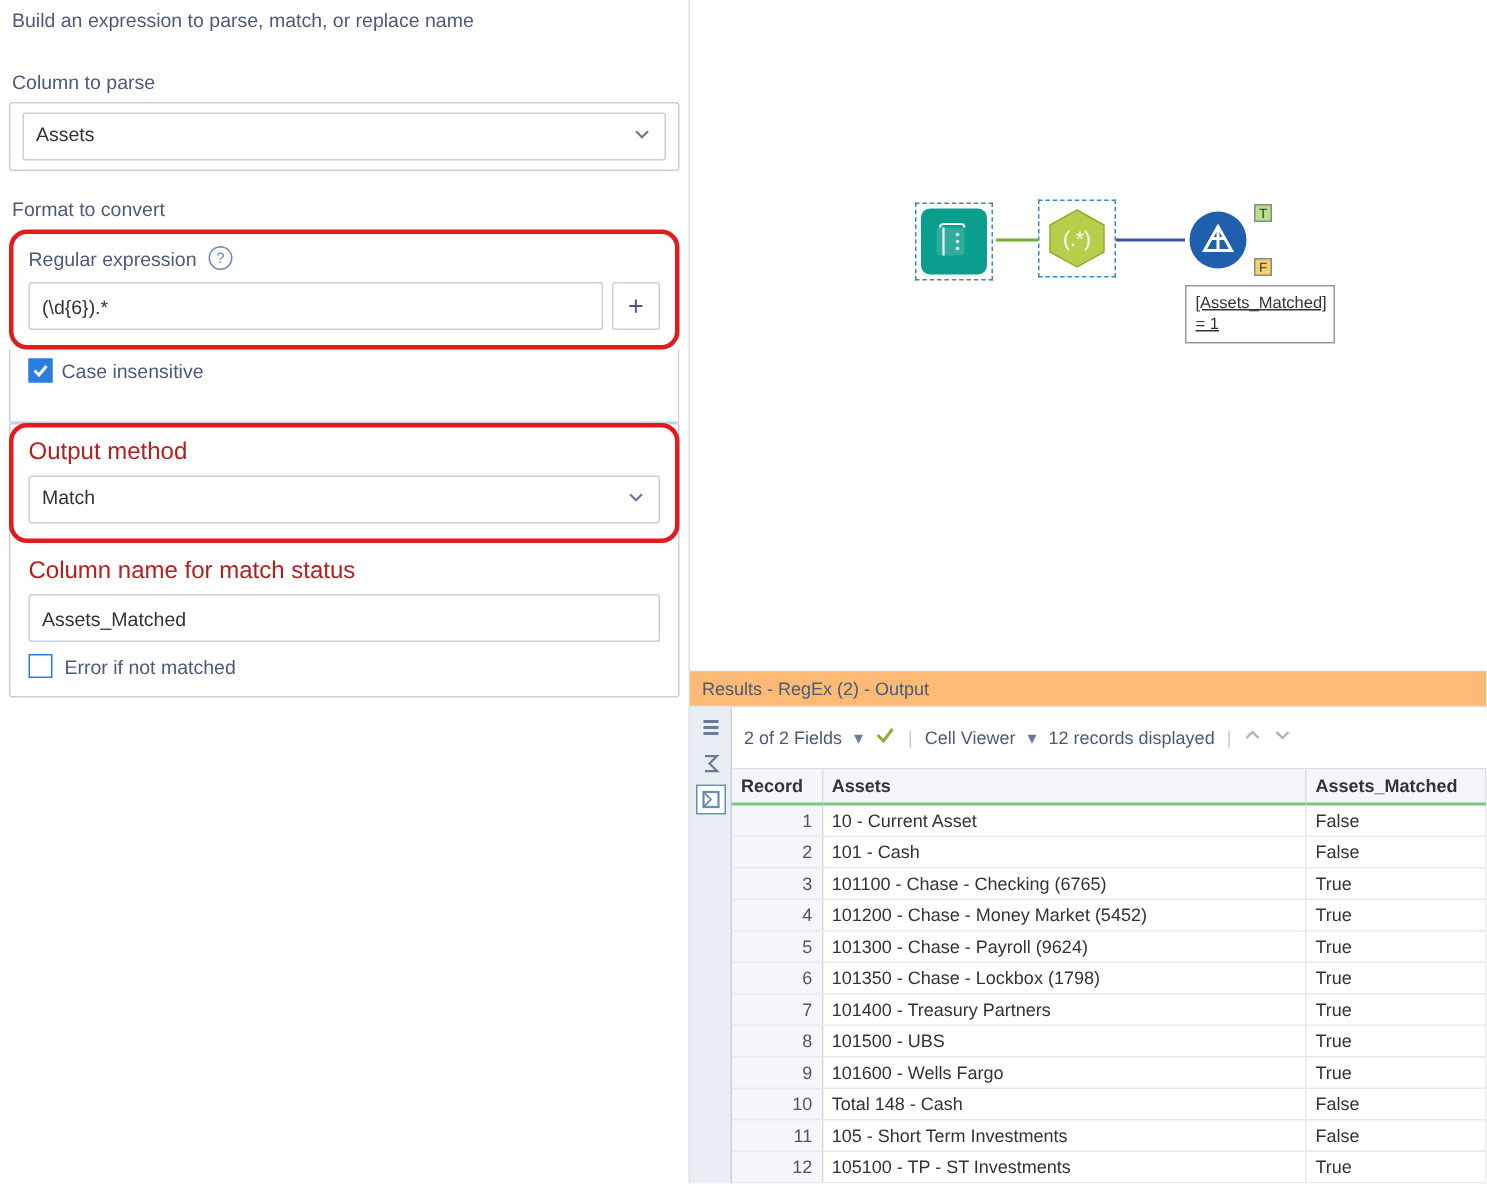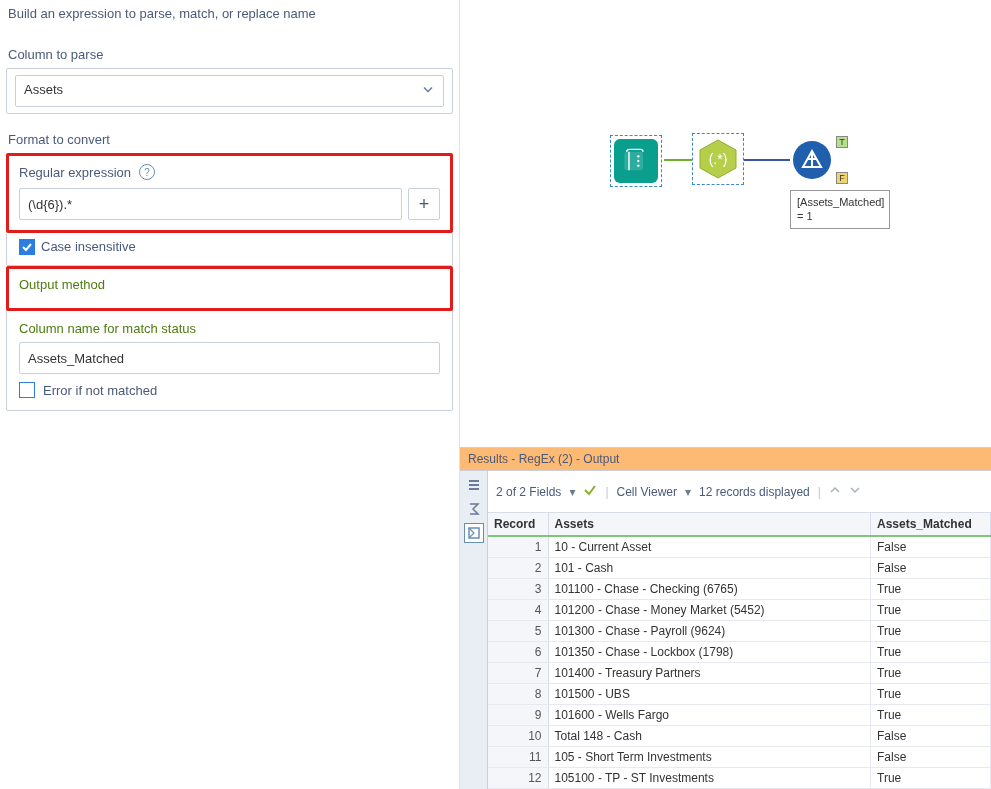--- a/index.html
+++ b/index.html
@@ -6,54 +6,54 @@
 body { font-family: "Segoe UI", Arial, sans-serif; font-size: 13px; color: #333; background: #fff; width: 991px; height: 789px; overflow: hidden; }
 
 .app { display: flex; width: 991px; height: 789px; }
 
 
 .left { width: 460px; border-right: 1px solid #e0e0e0; padding: 6px 6px 6px 6px; overflow: hidden; }
 .desc { color: #4a5a7a; font-size: 13px; margin-bottom: 26px; padding-left: 2px; }
 .section-hdr { color: #4a5a7a; font-size: 13px; margin-bottom: 6px; font-weight: 400; padding-left: 2px; }
 
 .field-box { border: 1px solid #c8d0dc; border-radius: 2px; padding: 10px 12px 12px 12px; margin-bottom: 18px; background: #fff; }
-.field-label { color: #4d7c0f; font-size: 13px; margin-bottom: 6px; }
+.field-label { color: #b91c1c; font-size: 16px; margin-bottom: 6px; }
 .select { position: relative; }
 .select-control, .text-control { width: 100%; border: 1px solid #c8d0dc; border-radius: 2px; padding: 6px 8px; font-size: 13px; color: #333; background: #fff; height: 32px; }
 .select-caret { position: absolute; right: 10px; top: 50%; transform: translateY(-50%); pointer-events: none; color: #6a7a99; }
 
-.highlight-red { border: 3px solid #e21b1b; border-radius: 2px; padding: 8px 10px 10px 10px; margin-bottom: 6px; background: #fff; }
+.highlight-red { border: 3px solid #e21b1b; border-radius: 12px; padding: 8px 10px 10px 10px; margin-bottom: 6px; background: #fff; }
 .regex-row { display: flex; gap: 6px; align-items: stretch; }
 .regex-row .text-control { flex: 1; }
 .plus-btn { width: 32px; height: 32px; border: 1px solid #c8d0dc; border-radius: 2px; background: #fff; display: flex; align-items: center; justify-content: center; color: #4a5a7a; font-size: 18px; cursor: pointer; }
 .label-with-help { display: flex; align-items: center; gap: 8px; margin-bottom: 8px; }
 .help-icon { width: 16px; height: 16px; border: 1px solid #6a8db8; border-radius: 50%; color: #6a8db8; font-size: 10px; display: inline-flex; align-items: center; justify-content: center; }
 
-.chk-row { display: flex; align-items: flex-start; gap: 6px; margin-top: 6px; padding: 6px 12px 10px 12px; border: 1px solid #c8d0dc; border-top: none; border-radius: 0 0 2px 2px; }
+.chk-row { display: flex; align-items: flex-end; gap: 6px; margin-top: 6px; padding: 6px 12px 26px 12px; border: 1px solid #c8d0dc; border-top: none; border-radius: 0 0 2px 2px; }
 .chk { width: 16px; height: 16px; border: 1px solid #2a7de1; background: #2a7de1; display: inline-flex; align-items: center; justify-content: center; color: #fff; font-size: 12px; }
 .chk.empty { background: #fff; }
 .chk-label { color: #4a5a7a; font-size: 13px; }
 
 .output-box { border: 1px solid #c8d0dc; border-radius: 2px; padding: 0 0 12px 0; background: #fff; }
 .output-box .inner-plain { padding: 10px 12px 0 12px; }
 .output-box .chk-row2 { display: flex; align-items: center; gap: 8px; padding: 8px 12px 0 12px; }
 
 
 .right { flex: 1; display: flex; flex-direction: column; }
 .canvas { flex: 1; position: relative; background: #fff; }
 
 .node { position: absolute; width: 44px; height: 44px; display: flex; align-items: center; justify-content: center; }
 .node-wrap { border: 1px dashed #3b87c8; padding: 3px; }
 .node-input { background: #0a9e8e; border-radius: 6px; }
 .node-regex svg { display: block; }
 .node-filter { background: #1f5fae; border-radius: 50%; width: 38px; height: 38px; }
 .anchor-t, .anchor-f { position: absolute; width: 12px; height: 12px; font-size: 9px; display: flex; align-items: center; justify-content: center; border: 1px solid #888; }
 .anchor-t { background: #b7e08a; top: -2px; right: -14px; }
 .anchor-f { background: #f2d36b; bottom: -2px; right: -14px; }
-.anno-box { position: absolute; border: 1px solid #999; background: #fff; padding: 4px 6px; font-size: 11px; color: #333; line-height: 1.3; }
+.anno-box { position: absolute; border: 1px solid #999; background: #fff; padding: 4px 6px; font-size: 11px; color: #333; line-height: 1.3; text-decoration: underline; }
 .wire { position: absolute; height: 2px; }
 
 
 .results { border-top: 1px solid #c8d0dc; background: #fff; }
 .results-title { background: #fdba74; border-bottom: 1px solid #c8d0dc; padding: 4px 8px; font-size: 12px; color: #4a5a7a; }
 .results-body { display: flex; }
 .vstrip { width: 28px; background: #e9eef5; border-right: 1px solid #c8d0dc; display: flex; flex-direction: column; align-items: center; padding-top: 4px; gap: 4px; }
 .vicon { width: 20px; height: 20px; display: flex; align-items: center; justify-content: center; color: #6a7a99; border: 1px solid transparent; }
 .vicon.active { background: #fff; border: 1px solid #6a8db8; }
 .res-main { flex: 1; }
@@ -105,20 +105,28 @@
             <path d="M2 6 L5 9 L10 3" stroke="#fff" stroke-width="2" fill="none"></path>
           </svg>
       </span>
       <span class="chk-label">Case insensitive</span>
     </div>
 
 
     <div class="output-box">
       <div class="highlight-red" style="margin:-1px -1px 0 -1px;">
         <div class="field-label">Output method</div>
+        <div class="select">
+          <div class="select-control">Match</div>
+          <span class="select-caret">
+            <svg width="12" height="12" viewBox="0 0 12 12">
+                <path d="M2 4 L6 8 L10 4" stroke="#6a7a99" stroke-width="1.5" fill="none"></path>
+              </svg>
+          </span>
+        </div>
       </div>
       <div class="inner-plain">
         <div class="field-label">Column name for match status</div>
         <input class="text-control" value="Assets_Matched" style="">
       </div>
       <div class="chk-row2">
         <span class="chk empty"></span>
         <span class="chk-label">Error if not matched</span>
       </div>
     </div>

